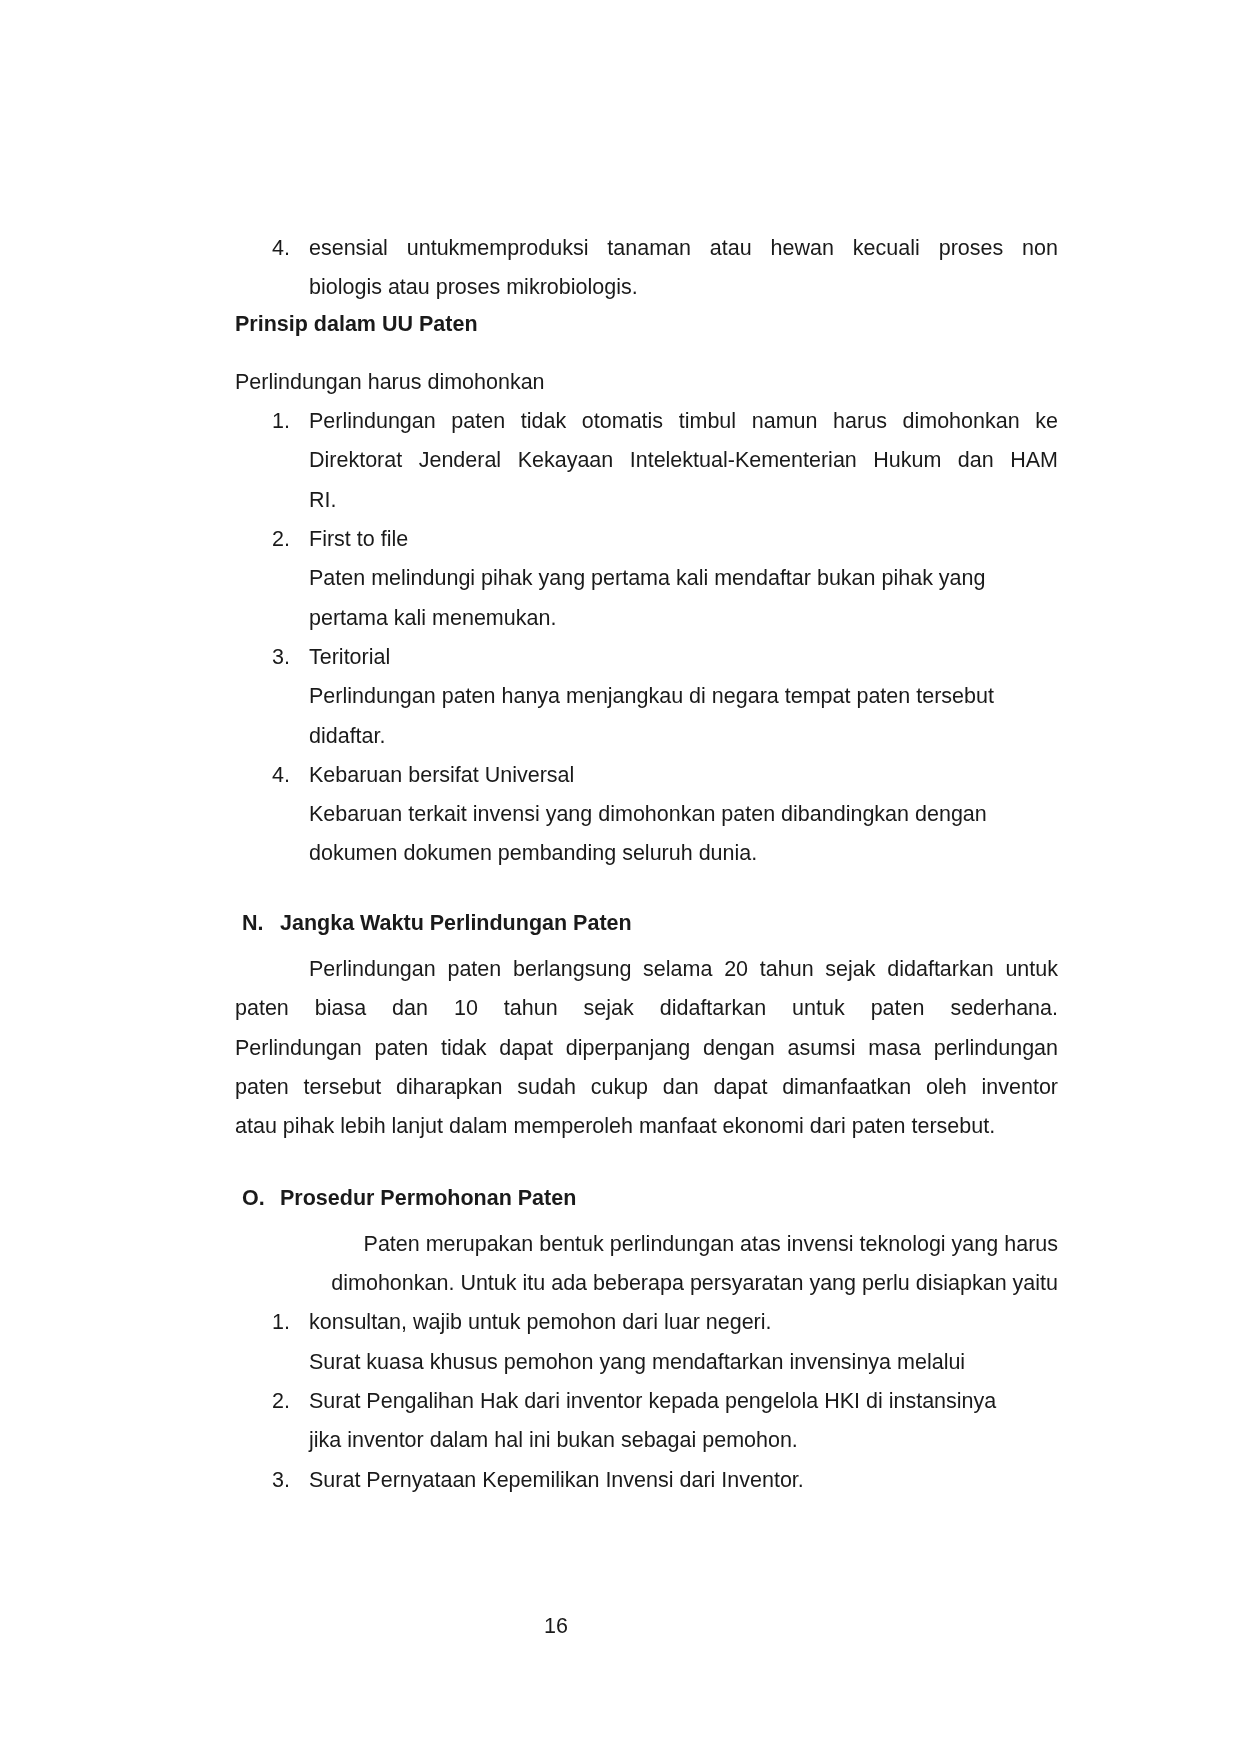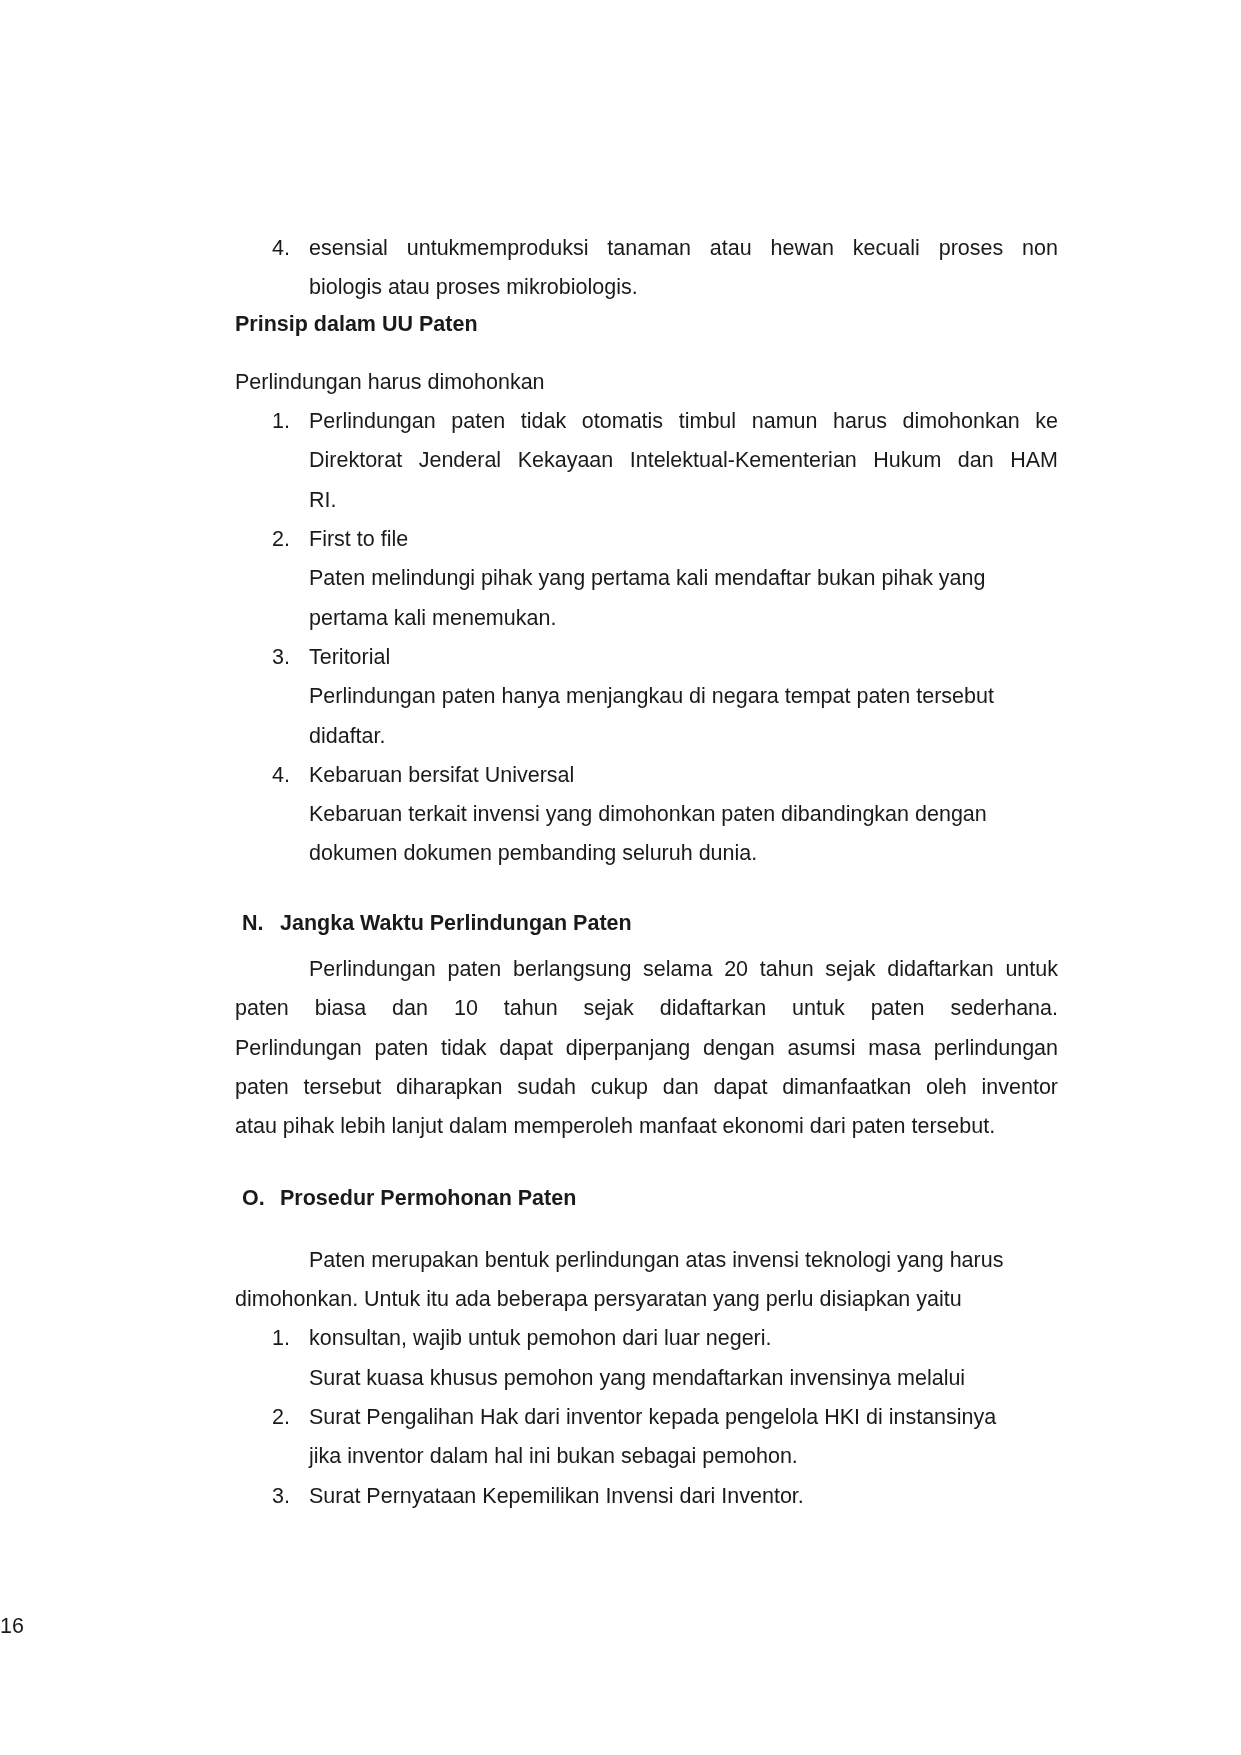--- a/index.html
+++ b/index.html
@@ -67,20 +67,21 @@
       top: 0;
     }
     .spacer {
       height: 39px;
     }
     .page-number {
       position: absolute;
       left: 0;
       width: 1112px;
       top: 1614px;
+      text-align: center;
       font-size: 21.5px;
     }
     .line { display: block; }
   </style>
 </head>
 <body>
 
 <div class="page">
   <div class="content">
 
@@ -135,21 +136,21 @@
       <span class="line justify-last">paten tersebut diharapkan sudah cukup dan dapat dimanfaatkan oleh inventor</span>
       <span class="line">atau pihak lebih lanjut dalam memperoleh manfaat ekonomi dari paten tersebut.</span>
     </div>
 
     <div class="spacer" style="height:32px;"></div>
 
     <div class="section-heading">
       <span class="section-letter">O.</span>
       <span>Prosedur Permohonan Paten</span>
     </div>
-    <div class="section-body" style="margin-top:23px;">
+    <div class="section-body" style="margin-top:7px;text-align:right;">
       <span class="line" style="padding-left:74px;">Paten merupakan bentuk perlindungan atas invensi teknologi yang harus</span>
       <span class="line">dimohonkan. Untuk itu ada beberapa persyaratan yang perlu disiapkan yaitu</span>
     </div>
 
     <ol class="list">
       <li class="list-item">
         <span class="list-num">1.</span>
         <span class="line">konsultan, wajib untuk pemohon dari luar negeri.</span>
         <span class="line">Surat kuasa khusus pemohon yang mendaftarkan invensinya melalui</span>
       </li>

